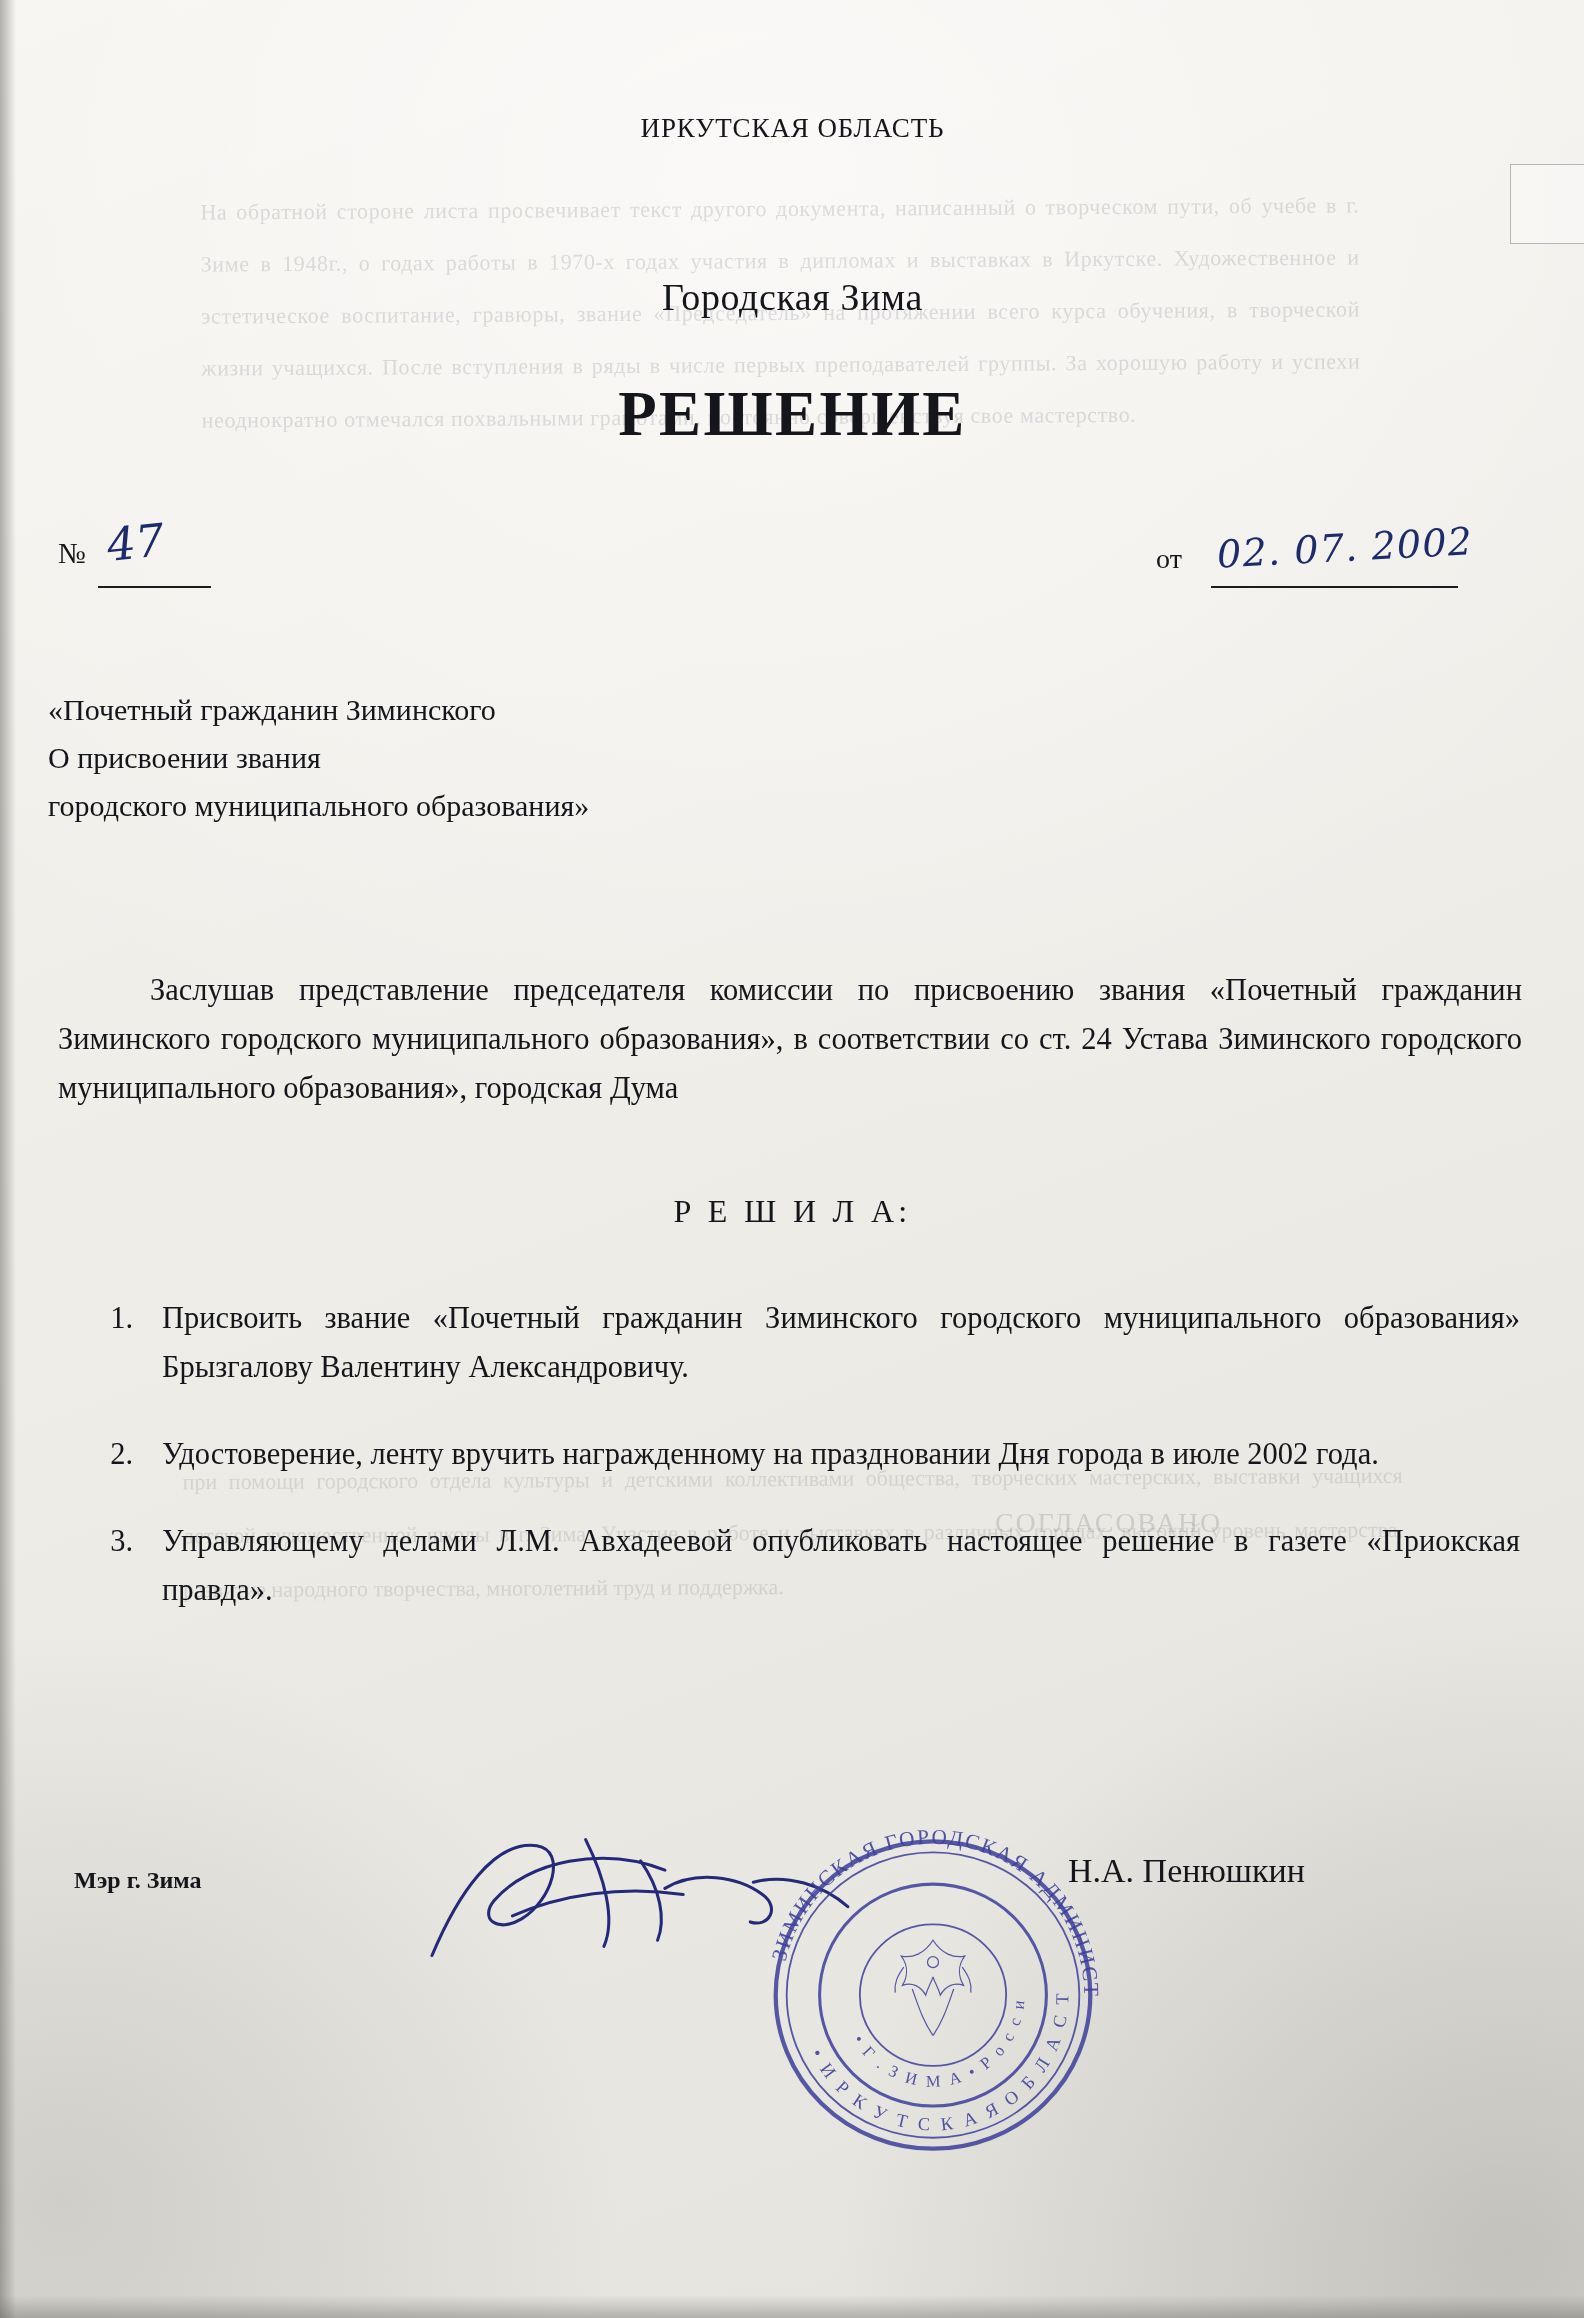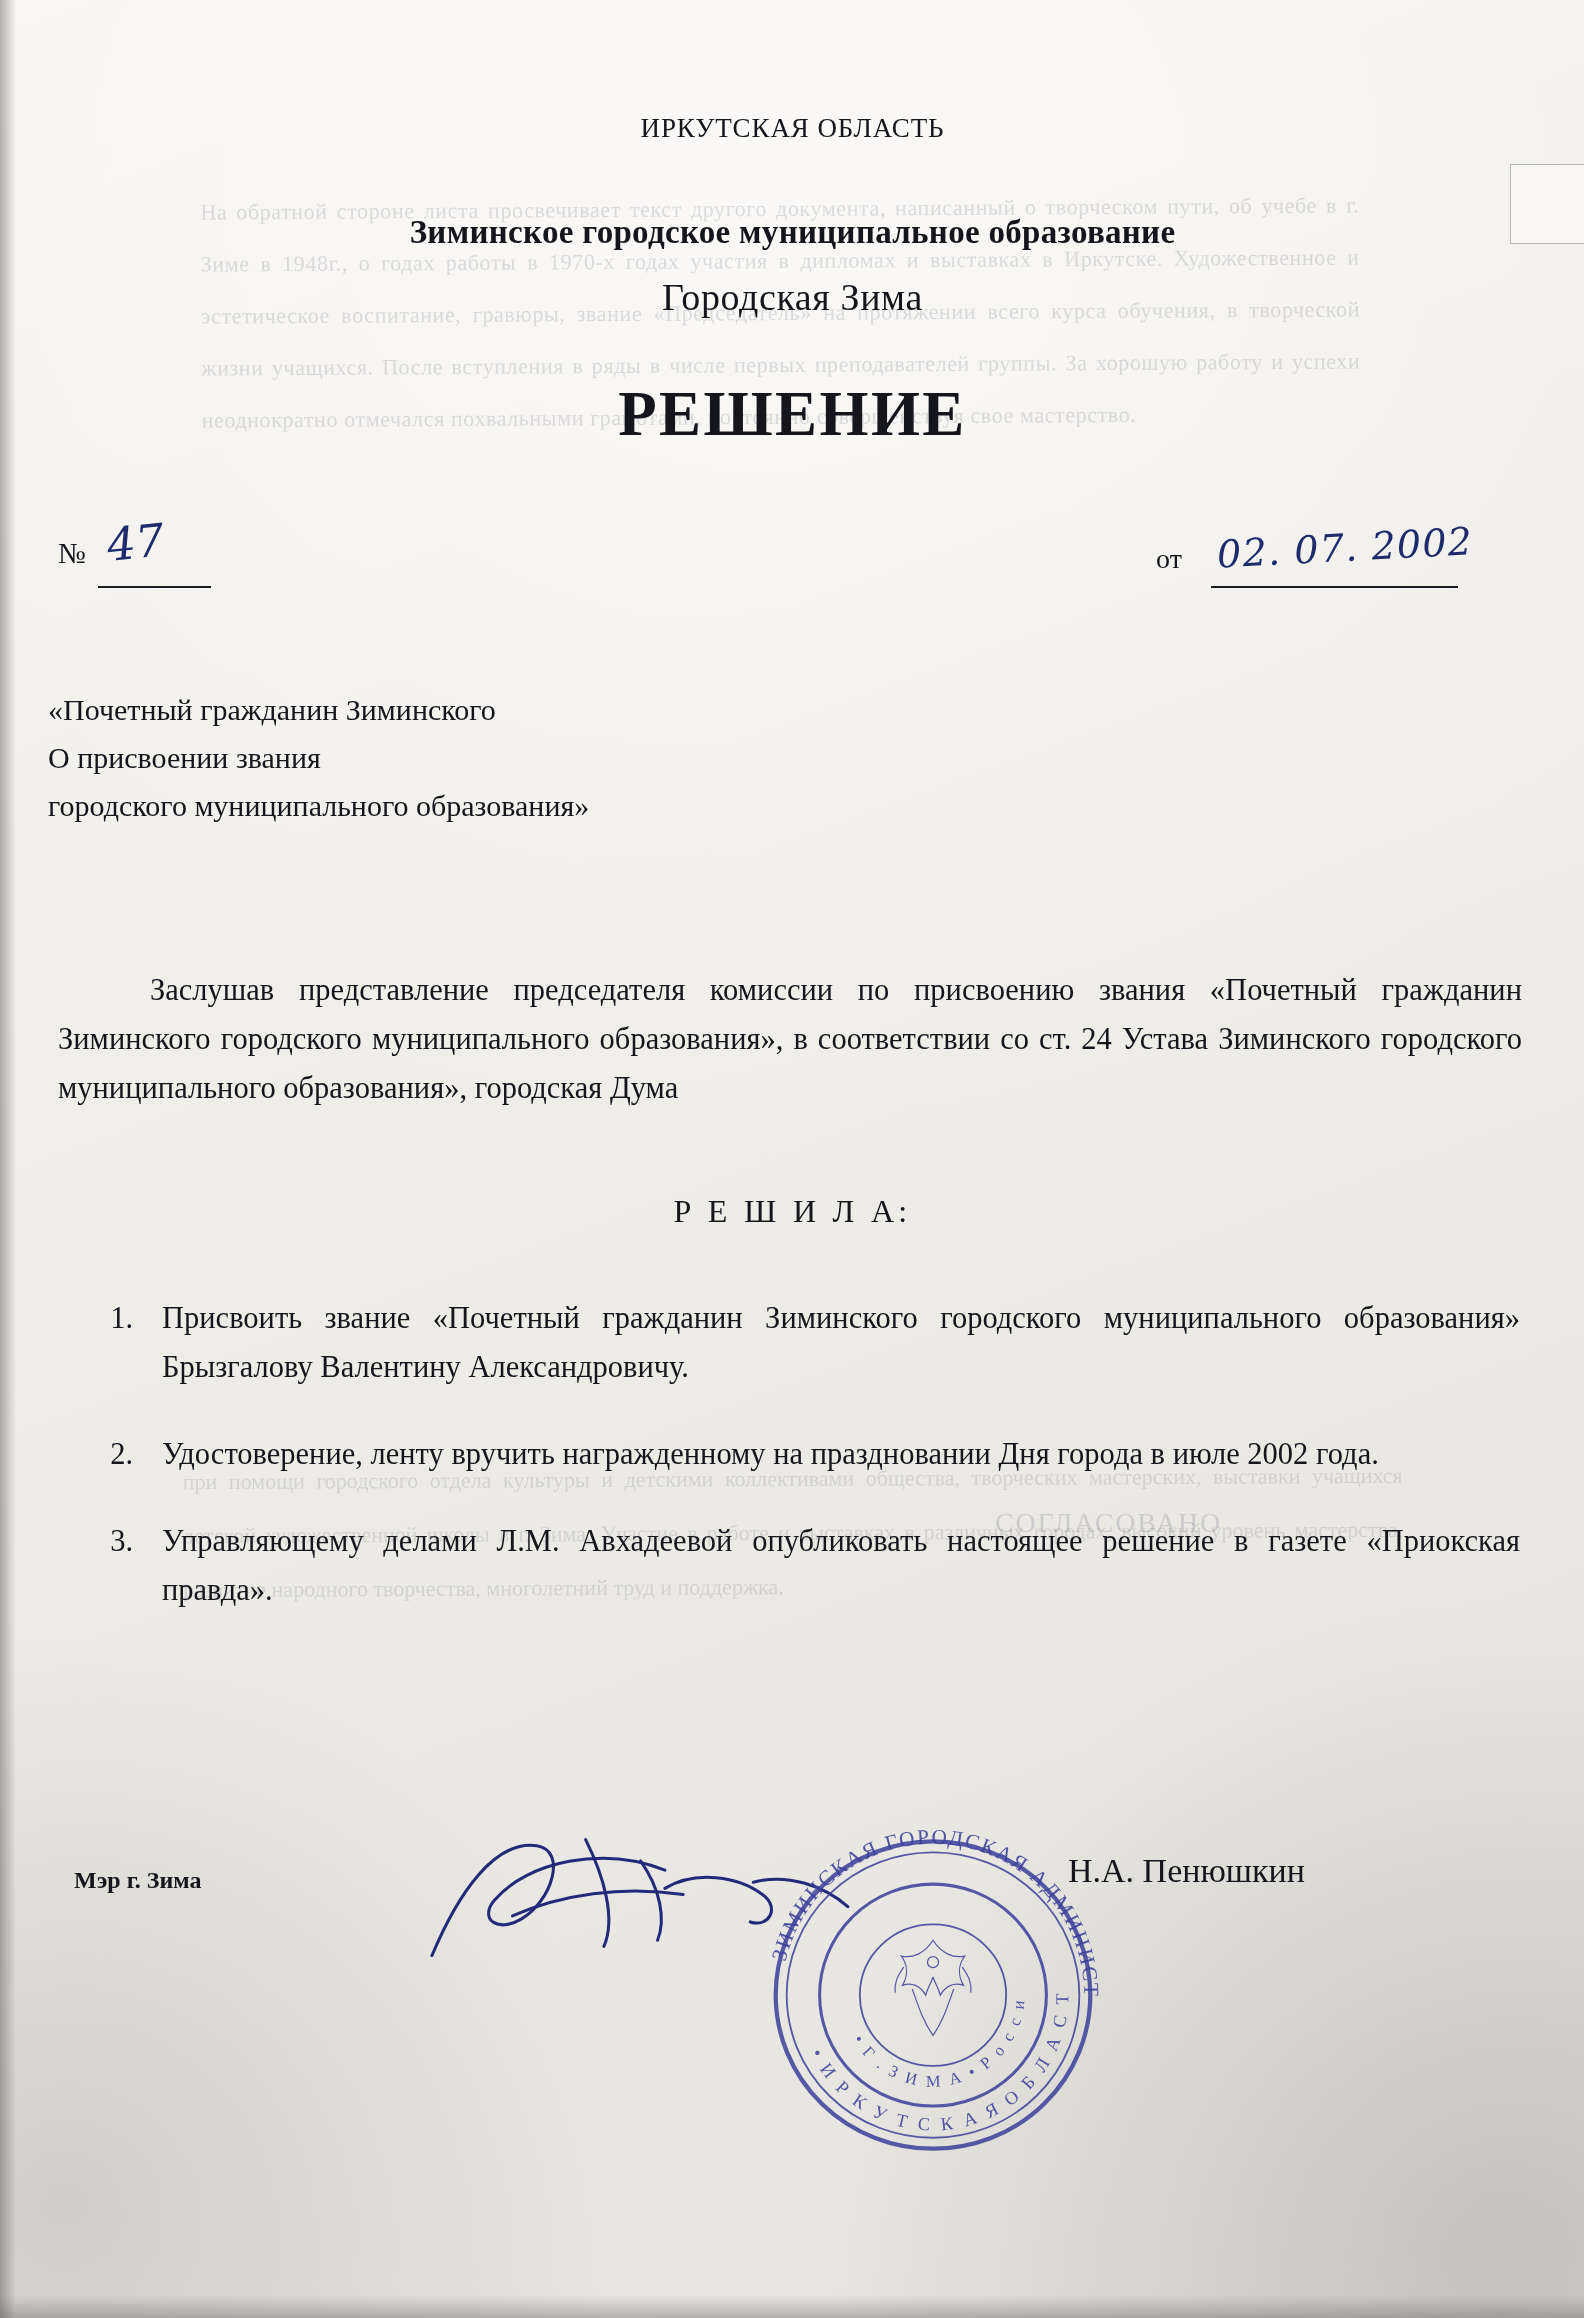--- a/index.html
+++ b/index.html
@@ -279,21 +279,20 @@
   <div class="bleed">На обратной стороне листа просвечивает текст другого документа, написанный о творческом пути, об учебе в г. Зиме в 1948г., о годах работы в 1970-х годах участия в дипломах и выставках в Иркутске. Художественное и эстетическое воспитание, гравюры, звание «Председатель» на протяжении всего курса обучения, в творческой жизни учащихся. После вступления в ряды в числе первых преподавателей группы. За хорошую работу и успехи неоднократно отмечался похвальными грамотами, постоянно совершенствуя свое мастерство.</div>
   <div class="bleed2">при помощи городского отдела культуры и детскими коллективами общества, творческих мастерских, выставки учащихся детской художественной школы в г. Зима. Участие в работе и выставках в различных городах, высокий уровень мастерства, развитие народного творчества, многолетний труд и поддержка.</div>
   <div class="bleed-soglas">СОГЛАСОВАНО</div>
 
   <div class="corner-fold"></div>
 
   <div class="content">
 
     <div class="hdr-line2">ИРКУТСКАЯ ОБЛАСТЬ</div>
 
-    <div class="org">Зиминское городское муниципальное образование</div>
     <div class="duma">Городская Зима</div>
 
     <div class="decision-word">РЕШЕНИЕ</div>
 
     <div class="numline">№</div>
     <div class="num-underline"></div>
     <div class="num-hand">47</div>
 
     <div class="datelabel">от</div>
     <div class="date-underline"></div>

